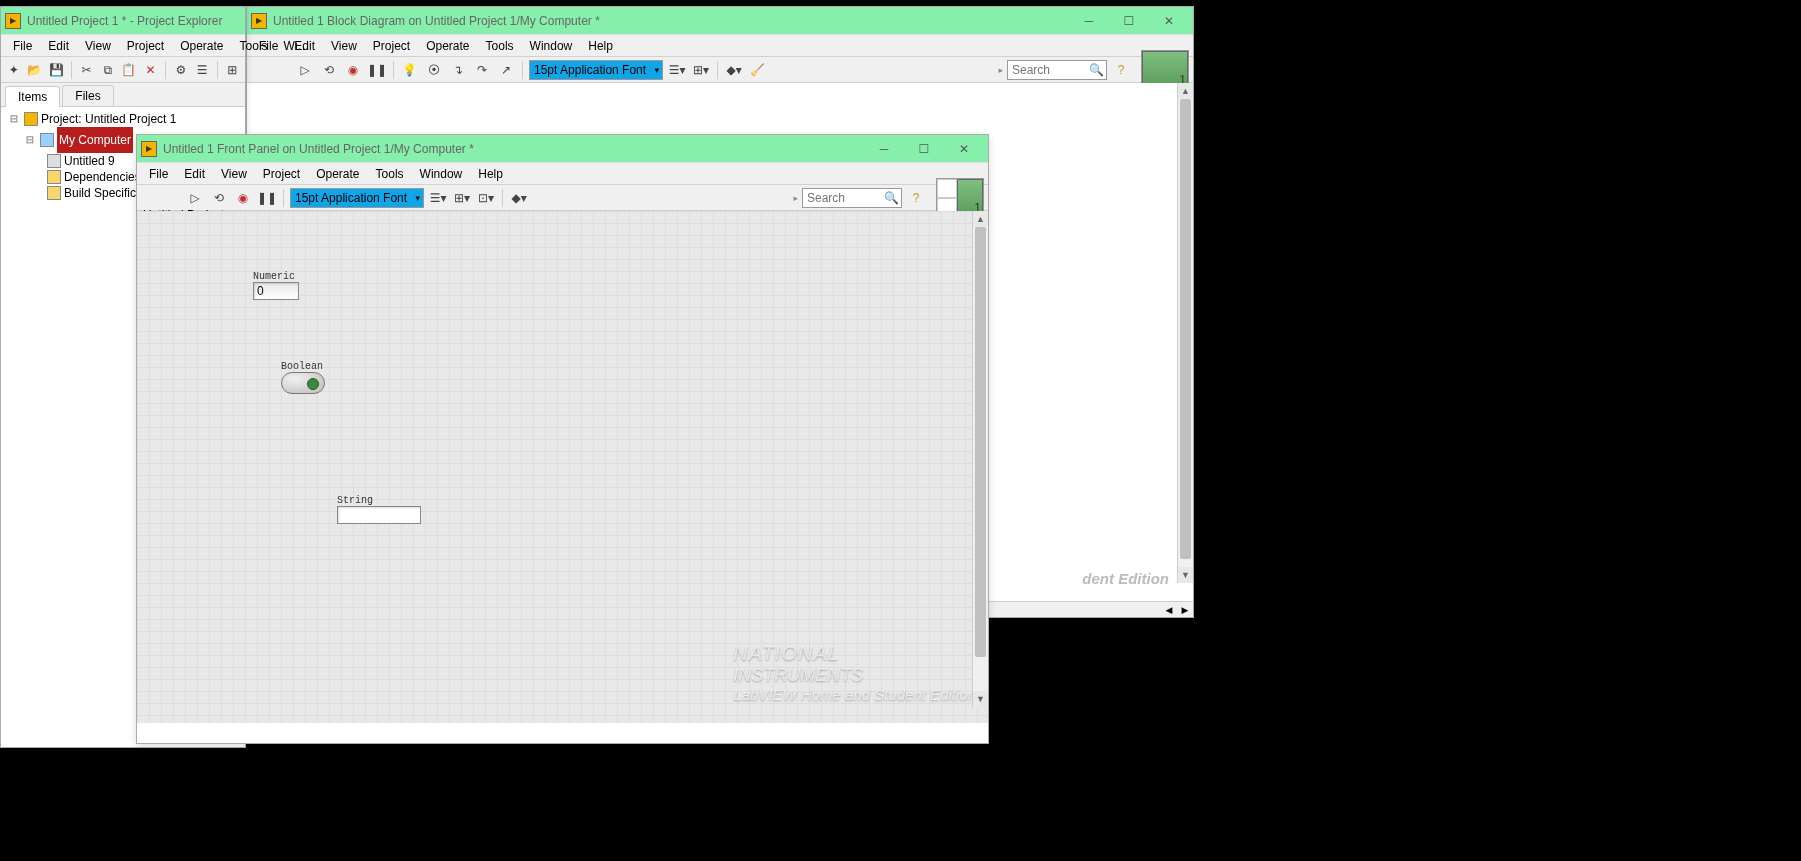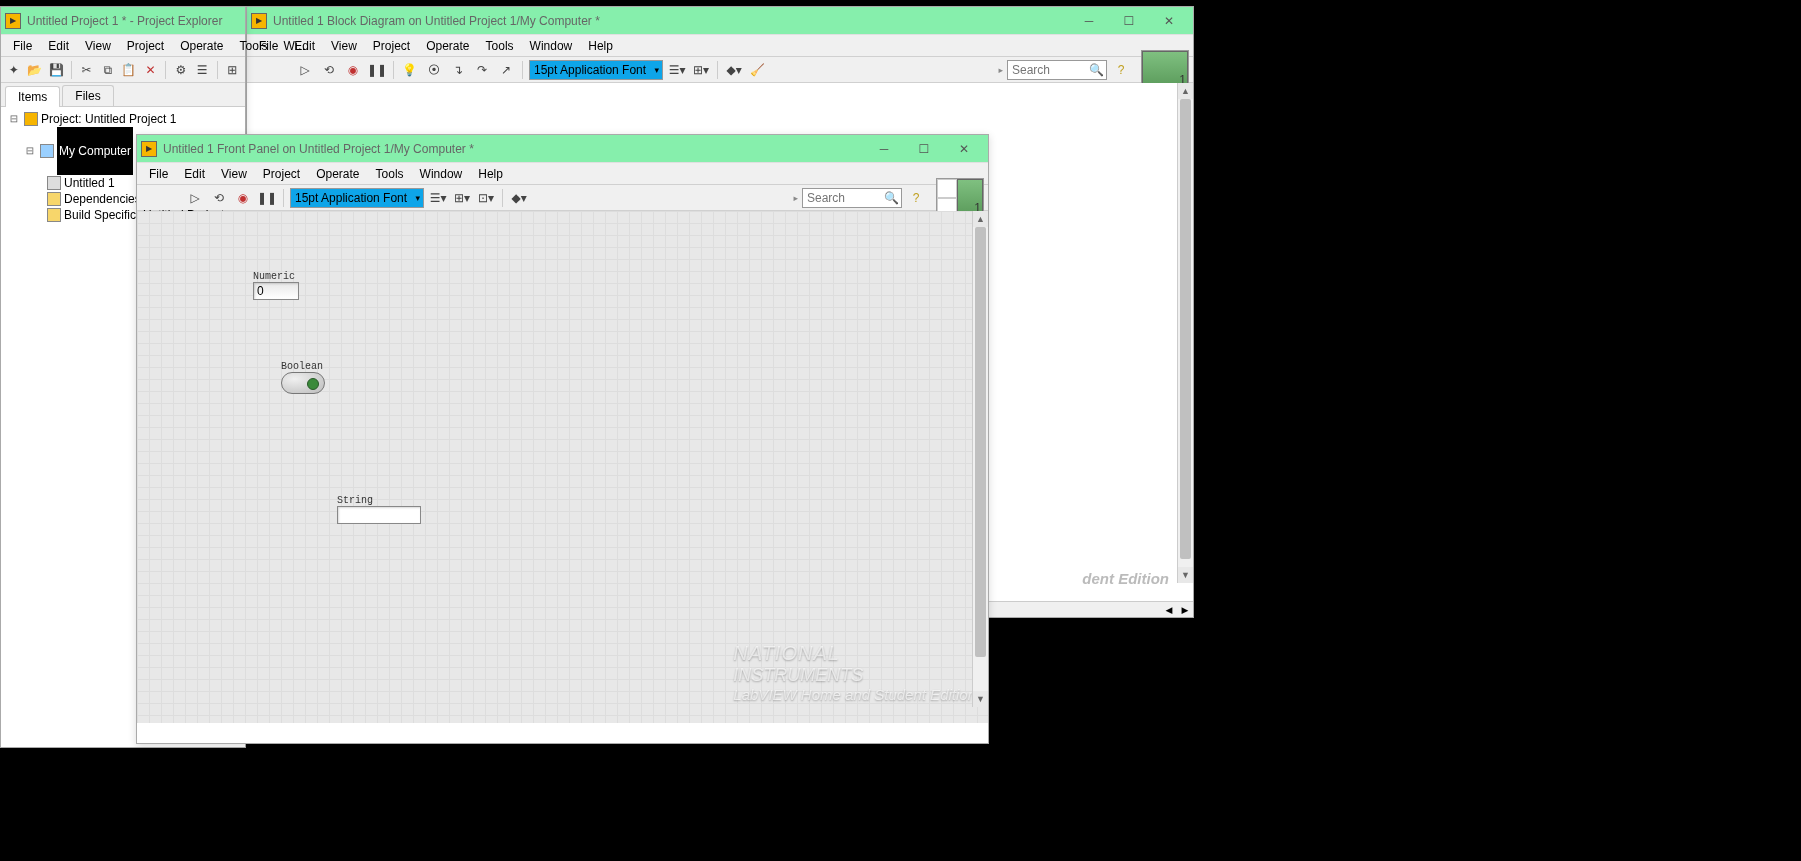--- a/index.html
+++ b/index.html
@@ -24,21 +24,21 @@
 .search-wrap { display: flex; align-items: center; border: 1px solid #999; background: #fff; height: 20px; }
 .search-wrap input { border: none; outline: none; height: 18px; padding: 0 4px; width: 80px; font-size: 12px; }
 .mini-btn { width: 18px; height: 18px; display:flex;align-items:center;justify-content:center;cursor:pointer; }
 
 .tabs { height: 24px; display: flex; align-items: flex-end; background: #f0f0f0; padding-left: 4px; border-bottom:1px solid #ccc;}
 .tab { padding: 3px 12px; border: 1px solid #ccc; border-bottom: none; background: #f0f0f0; margin-right: 2px; cursor: pointer; border-radius:3px 3px 0 0;}
 .tab.active { background: #fff; position:relative; top:1px;}
 
 .tree { padding: 4px 6px; line-height: 16px; overflow:hidden;}
 .tree-row { display: flex; align-items: center; gap: 3px; white-space: nowrap; padding: 0; }
-.tree-row.sel span.lbl { background: #000000; color: #fff; padding:16px 2px;}
+.tree-row.sel span.lbl { background: #b91c1c; color: #fff; padding:5px 2px;}
 .tree .ind { width: 14px; display: inline-block; text-align: center; color: #666; font-size:10px;}
 .tree .ticon { width: 14px; height: 14px; display:inline-block; background:#f7b500; border:1px solid #888; font-size:8px; text-align:center; line-height:12px;}
 .tree .ticon.blue { background:#9ad0ff;}
 .tree .ticon.gray { background:#ddd;}
 .tree .ticon.folder { background:#f7d66b;}
 
 .canvas { position: absolute; background: #e8e8e8; overflow: hidden;
   background-image: linear-gradient(#ddd 1px, transparent 1px), linear-gradient(90deg, #ddd 1px, transparent 1px);
   background-size: 12px 12px; }
 .scroll-v { position:absolute; right:0; top:0; bottom:16px; width:16px; background:#f0f0f0; border-left:1px solid #ccc;}
@@ -177,21 +177,21 @@
         <span class="ticon"></span>
       <span class="lbl">Project: Untitled Project 1</span>
     </div>
     <div class="tree-row sel" style="padding-left:16px;">
       <span class="ind">⊟</span>
         <span class="ticon blue"></span>
       <span class="lbl">My Computer</span>
     </div>
     <div class="tree-row" style="padding-left:40px;">
       <span class="ticon gray"></span>
-      <span class="lbl">Untitled 1</span>
+      <span class="lbl">Untitled 9</span>
     </div>
     <div class="tree-row" style="padding-left:40px;">
       <span class="ticon folder"></span>
       <span class="lbl">Dependencies</span>
     </div>
     <div class="tree-row" style="padding-left:40px;">
       <span class="ticon folder"></span>
       <span class="lbl">Build Specifications</span>
     </div>
   </div>

